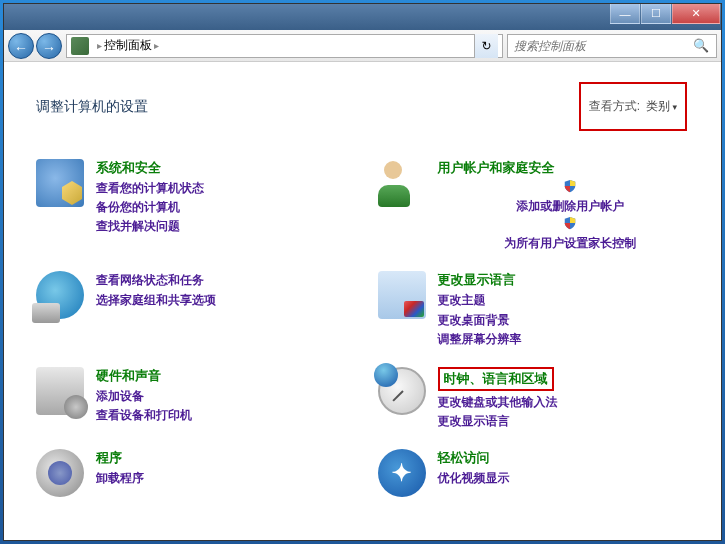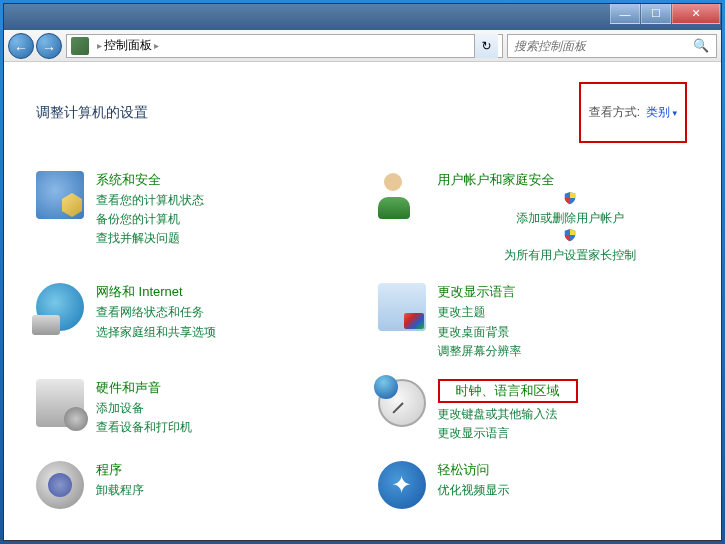--- a/index.html
+++ b/index.html
@@ -16,31 +16,31 @@
     .addressbar { flex: 1; height: 24px; border: 1px solid #aaa; background: #fff; display: flex; align-items: center; padding: 0 4px; font-size: 12px; }
     .addr-icon { width: 18px; height: 18px; background: linear-gradient(135deg, #5a8a5a, #3a6a3a); border-radius: 2px; margin-right: 6px; display: flex; align-items: center; justify-content: center; }
     .addr-sep { margin: 0 2px; color: #888; font-size: 10px; }
     .refreshbtn { width: 24px; height: 24px; border-left: 1px solid #aaa; display: flex; align-items: center; justify-content: center; margin-left: auto; cursor: pointer; background: linear-gradient(to bottom, #eef4fb, #d6e5f5); }
     .searchbox { width: 210px; height: 24px; border: 1px solid #aaa; background: #fff; display: flex; align-items: center; padding: 0 6px; }
     .searchbox input { border: none; flex: 1; font-size: 12px; font-style: italic; color: #888; outline: none; }
     .search-icon { color: #4a7ab0; font-size: 13px; cursor: pointer; }
     .content { flex: 1; background: #fff; padding: 20px 18px 18px 32px; overflow: auto; }
     .header-row { display: flex; justify-content: space-between; align-items: center; margin-bottom: 24px; padding-right: 16px; }
     .page-title { font-size: 14px; color: #1e395b; }
-    .view-mode { border: 2px solid #d00000; padding: 20px 8px; font-size: 12px; display: flex; align-items: center; gap: 6px; text-align: right; }
+    .view-mode { border: 2px solid #d00000; padding: 14px 8px; font-size: 12px; display: flex; align-items: center; gap: 6px; text-align: right; }
     .view-label { color: #555; }
-    .view-value { color: #1d4ed8; }
+    .view-value { color: #404040; }
     .view-value::after { content: " ▾"; font-size: 9px; }
-    .categories { display: grid; grid-template-columns: 1fr 1fr; gap: 10px 16px; }
+    .categories { display: grid; grid-template-columns: 1fr 1fr; gap: 10px 16px; font-weight: bold; }
     .category { display: flex; gap: 12px; padding: 4px 0; }
     .cat-icon { width: 48px; height: 48px; flex-shrink: 0; display: flex; align-items: center; justify-content: center; }
     .cat-body { flex: 1; }
     .cat-title { color: #0a7e0a; font-size: 13px; margin-bottom: 2px; cursor: pointer; }
-    .cat-title.highlighted { border: 2px solid #d00000; padding: 1px 16px; display: inline-block; }
-    .cat-link { display: block; color: #15803d; font-size: 12px; line-height: 1.6; cursor: pointer; }
+    .cat-title.highlighted { border: 2px solid #d00000; padding: 1px 4px; display: inline-block; }
+    .cat-link { display: block; color: #4c1d95; font-size: 12px; line-height: 1.6; cursor: pointer; }
     .shield-link { display: flex; align-items: center; gap: 4px; flex-direction: column; }
     .shield { display: inline-block; width: 14px; height: 14px; }
     
     .ico-sys { background: radial-gradient(circle at 40% 40%, #8ab8e8, #3a78b8); border-radius: 4px; position: relative; }
     .ico-sys::after { content: ""; position: absolute; right: 2px; bottom: 2px; width: 20px; height: 24px; background: linear-gradient(135deg, #f8d878, #c8a838); clip-path: polygon(50% 0%, 100% 25%, 100% 75%, 50% 100%, 0% 75%, 0% 25%); }
     .ico-net { background: radial-gradient(circle at 40% 40%, #78c8e8, #1878b8); border-radius: 50%; position: relative; }
     .ico-net::before { content: ""; position: absolute; left: -4px; bottom: -4px; width: 28px; height: 20px; background: linear-gradient(to bottom, #d8d8d8, #989898); border-radius: 3px; }
     .ico-hw { background: linear-gradient(to bottom, #e8e8e8, #a8a8a8); border-radius: 4px; position: relative; }
     .ico-hw::after { content: ""; position: absolute; right: -4px; bottom: -4px; width: 24px; height: 24px; background: radial-gradient(circle, #c8c8c8, #787878); border-radius: 50%; }
     .ico-prog { background: radial-gradient(circle at 40% 40%, #e8e8e8, #888888); border-radius: 50%; position: relative; }
@@ -120,21 +120,20 @@
                   <path d="M8 1 L14 3 V8 L8 8 Z" fill="#f8d838"></path>
                   <path d="M8 8 L8 15 C5 14 2 11 2 8 Z" fill="#d83838"></path>
                 </svg></span>
               <span>为所有用户设置家长控制</span>
             </a>
           </div>
         </div>
         <div class="category">
           <div class="cat-icon ico-net"></div>
           <div class="cat-body">
-            <div class="cat-title">网络和 Internet</div>
             <a class="cat-link">查看网络状态和任务</a>
             <a class="cat-link">选择家庭组和共享选项</a>
           </div>
         </div>
         <div class="category">
           <div class="cat-icon ico-appear"></div>
           <div class="cat-body">
             <div class="cat-title">更改显示语言</div>
             <a class="cat-link">更改主题</a>
             <a class="cat-link">更改桌面背景</a>

